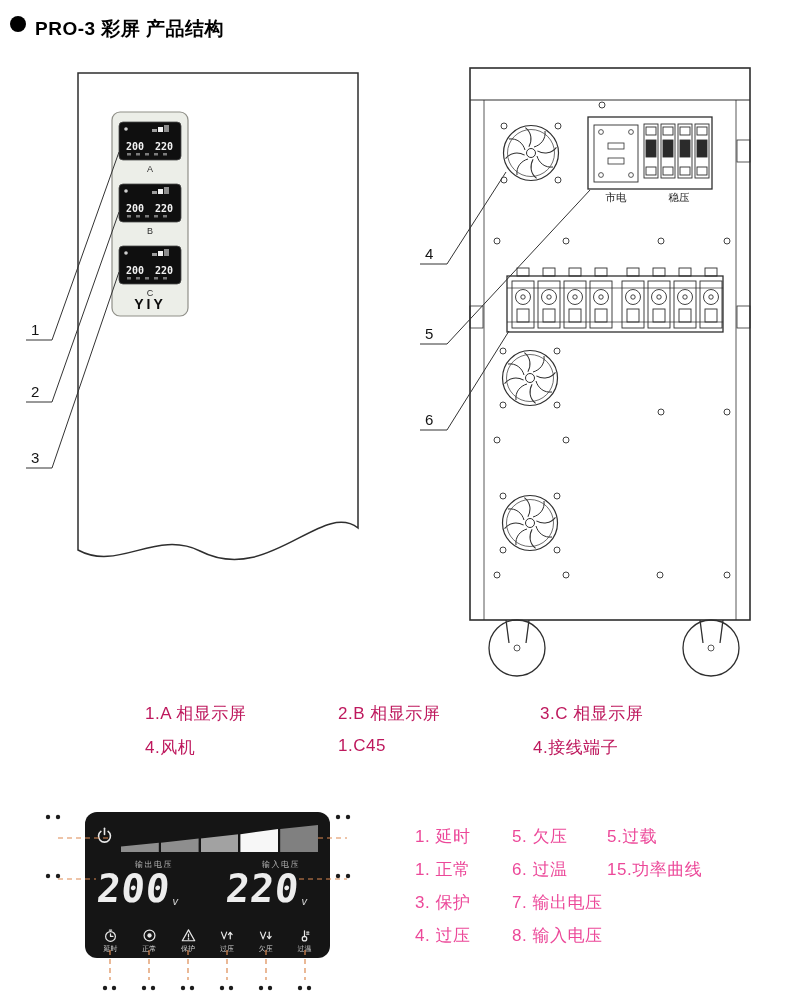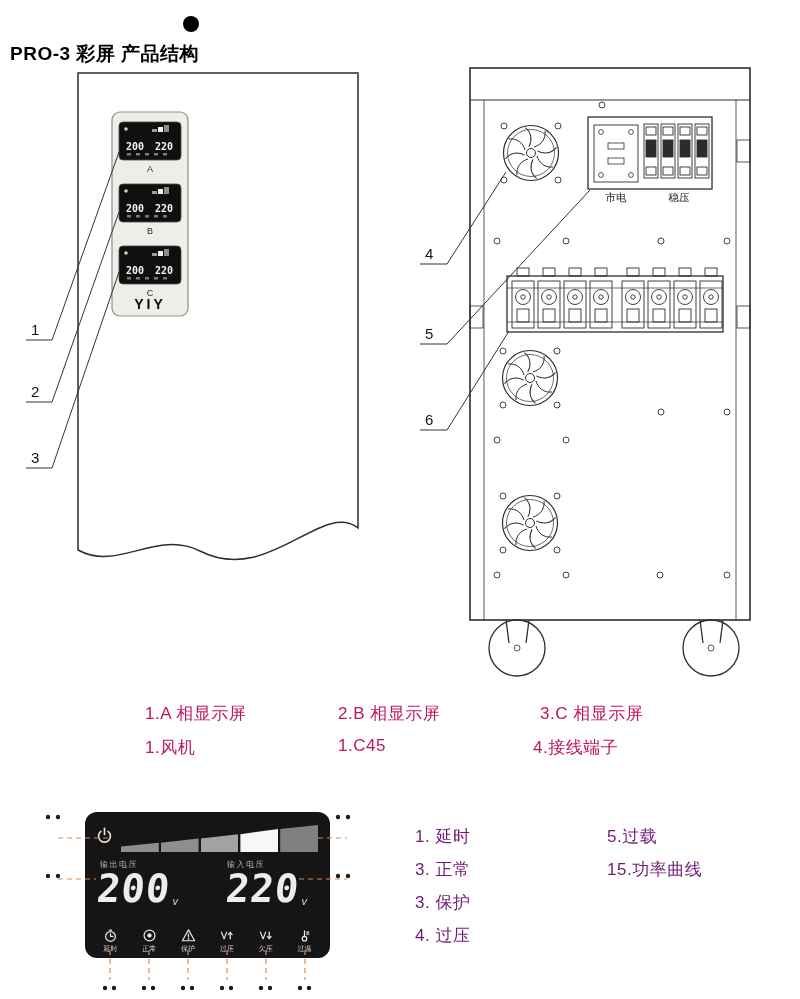--- a/index.html
+++ b/index.html
@@ -1,37 +1,37 @@
 <!DOCTYPE html>
 <html><head>
 <meta charset="utf-8">
 <style>
   * {margin:0; padding:0; box-sizing:border-box;}
   html,body {width:800px; height:999px; background:#fff;
              font-family:"Liberation Sans","DejaVu Sans",sans-serif;}
   .canvas {position:relative; width:800px; height:999px; background:#fff; overflow:hidden;}
 
-  .title {position:absolute; left:10px; top:16px; display:flex; align-items:flex-end; gap:9px; z-index:2;flex-direction:column;}
+  .title {position:absolute; left:10px; top:16px; display:flex; align-items:flex-start; gap:9px; z-index:2;}
   .bullet {width:16px; height:16px; border-radius:50%; background:#000;}
   .title-text {font-size:19px; font-weight:bold; color:#000; letter-spacing:.5px;}
 
   .pl {position:absolute; font-size:17px; color:#be185d; z-index:2; letter-spacing:.5px;}
-  .cl-col {position:absolute; top:820px; font-size:17px; line-height:33px; color:#701a75; z-index:2; letter-spacing:.5px;}
+  .cl-col {position:absolute; top:820px; font-size:17px; line-height:33px; color:#ec4899; z-index:2; letter-spacing:.5px;}
 
   .closeup {position:absolute; left:85px; top:812px; width:245px; height:146px;
             background:#151515; border-radius:12px; z-index:1;}
   .pwr {position:absolute; left:11px; top:15px; width:17px; height:17px;}
   .bars {position:absolute; left:36px; top:13px; right:12px; height:27px; display:flex; gap:2px;}
   .bars span {flex:1;}
   .b1 {background:#8e8e8e; clip-path:polygon(0 80%,100% 66%,100% 100%,0 100%);}
   .b2 {background:#8e8e8e; clip-path:polygon(0 66%,100% 50%,100% 100%,0 100%);}
   .b3 {background:#a2a2a2; clip-path:polygon(0 50%,100% 34%,100% 100%,0 100%);}
   .b4 {background:#f7f7f7; clip-path:polygon(0 34%,100% 15%,100% 100%,0 100%);}
   .b5 {background:#808080; clip-path:polygon(0 15%,100% 0%,100% 100%,0 100%);}
-  .vlab {position:absolute; top:47px; font-size:8px; color:#b5b5b5; letter-spacing:1.5px;}
+  .vlab {position:absolute; top:47px; font-size:8px; color:#b5b5b5; letter-spacing:1.5px;margin-left:35px;}
   .vlab-out {left:15px;} .vlab-in {left:142px;}
   .dig {position:absolute; top:55px; display:flex; align-items:flex-end;}
   .dig-out {left:12px;} .dig-in {left:141px;}
   .dnum {font-family:"DejaVu Sans Mono",monospace; font-weight:bold; font-size:39px; line-height:44px;
          color:#ededed; transform:skewX(-6deg); display:inline-block; letter-spacing:1px;}
   .dunit {font-size:11px; color:#d5d5d5; margin-left:2px; margin-bottom:4px; font-style:italic;}
   .icons {position:absolute; left:6px; right:6px; bottom:5px; height:33px; display:flex;}
   .ic {flex:1; display:flex; flex-direction:column; align-items:center; justify-content:flex-end; gap:2px;}
   .ic span {font-size:7px; color:#d8d8d8; line-height:8px; white-space:nowrap;}
   .icsvg {width:15px; height:15px; stroke:#e8e8e8; stroke-width:1.3; fill:none;
@@ -51,21 +51,21 @@
 <div class="canvas">
 
   <div class="title">
     <div class="bullet"></div>
     <div class="title-text">PRO-3 彩屏 产品结构</div>
   </div>
 
   <div class="pl" style="left:145px; top:702px">1.A 相显示屏</div>
   <div class="pl" style="left:338px; top:702px">2.B 相显示屏</div>
   <div class="pl" style="left:540px; top:702px">3.C 相显示屏</div>
-  <div class="pl" style="left:145px; top:736px">1.风机</div>
+  <div class="pl" style="left:145px; top:736px">4.风机</div>
   <div class="pl" style="left:338px; top:736px">1.C45</div>
   <div class="pl" style="left:533px; top:736px">4.接线端子</div>
 
   <div class="closeup">
     <svg class="pwr" viewBox="0 0 16 16">
       <path d="M4.6 4.2 A5.6 5.6 0 1 0 11.4 4.2" stroke="#e8e8e8" stroke-width="1.5" fill="none" stroke-linecap="round"></path>
       <line x1="8" y1="1.2" x2="8" y2="7" stroke="#e8e8e8" stroke-width="1.5" stroke-linecap="round"></line>
     </svg>
     <div class="bars">
       <span class="b1"></span>
@@ -131,23 +131,29 @@
           <line x1="10.4" y1="4.4" x2="12.6" y2="4.4"></line>
             <line x1="10.4" y1="6.6" x2="12.6" y2="6.6"></line>
         </svg>
         <span>过温</span>
       </div>
     </div>
   </div>
 
   <div class="cl-col" style="left:415px">
     <div>1. 延时</div>
-    <div>3. 正常</div>
+    <div>1. 正常</div>
     <div>3. 保护</div>
     <div>4. 过压</div>
+  </div>
+  <div class="cl-col" style="left:512px">
+    <div>5. 欠压</div>
+    <div>6. 过温</div>
+    <div>7. 输出电压</div>
+    <div>8. 输入电压</div>
   </div>
   <div class="cl-col" style="left:607px">
     <div>5.过载</div>
     <div>15.功率曲线</div>
   </div>
 
   <svg class="lineart" width="800" height="999" viewBox="0 0 800 999">
     <defs>
       <g id="fan">
         <circle r="27.5" stroke-width="1.2"></circle>

